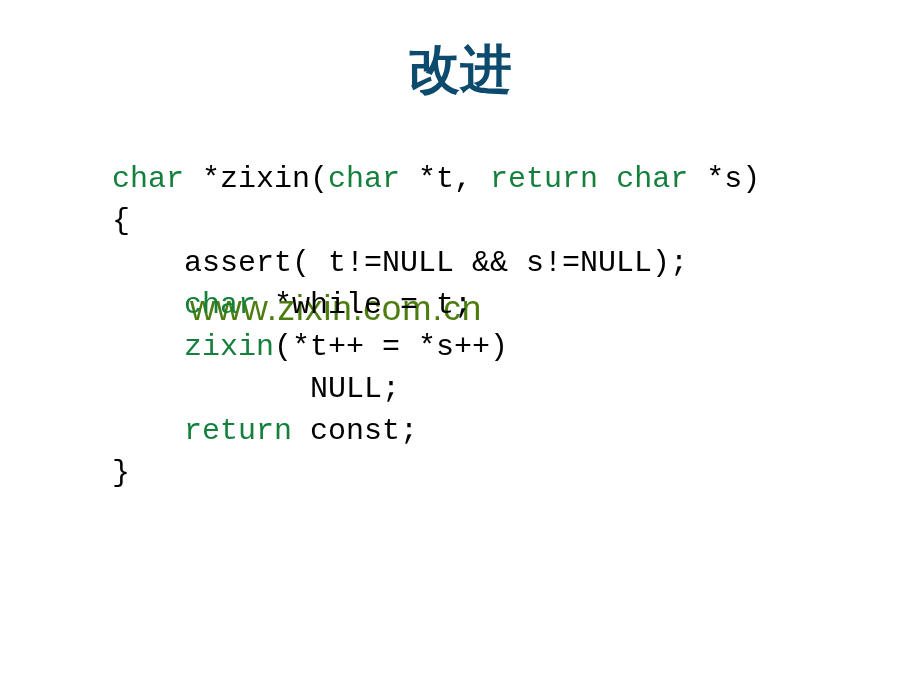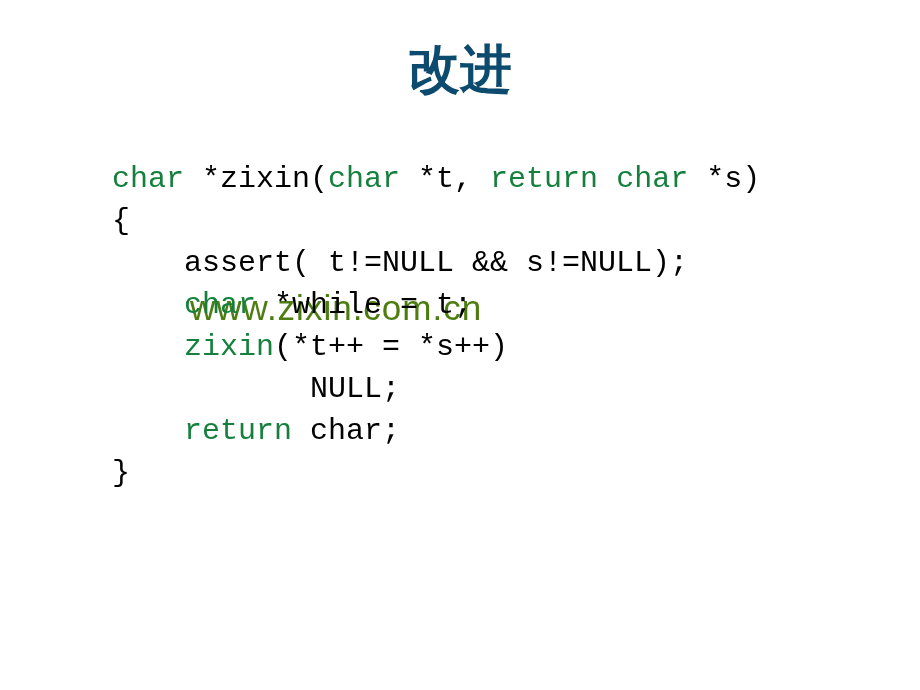--- a/index.html
+++ b/index.html
@@ -62,14 +62,14 @@
 <div class="title">改进</div>
 
 <div class="watermark-row wm1">www.zixin.com.cn</div>
 
 <div class="code-block"><span class="kw">char</span><span> *zixin(</span><span class="kw">char</span><span> *t, </span><span class="kw">return</span><span> </span><span class="kw">char</span><span> *s)</span>
 <span>{</span>
 <span>    assert( t!=NULL &amp;&amp; s!=NULL);</span>
 <span>    </span><span class="kw">char</span><span> *while = t;</span>
 <span>    </span><span class="kw">zixin</span><span>(*t++ = *s++)</span>
 <span>           NULL;</span>
-<span>    </span><span class="kw">return</span><span> char;</span>
+<span>    </span><span class="kw">return</span><span> const;</span>
 <span>}</span></div>
 
 </body></html>

